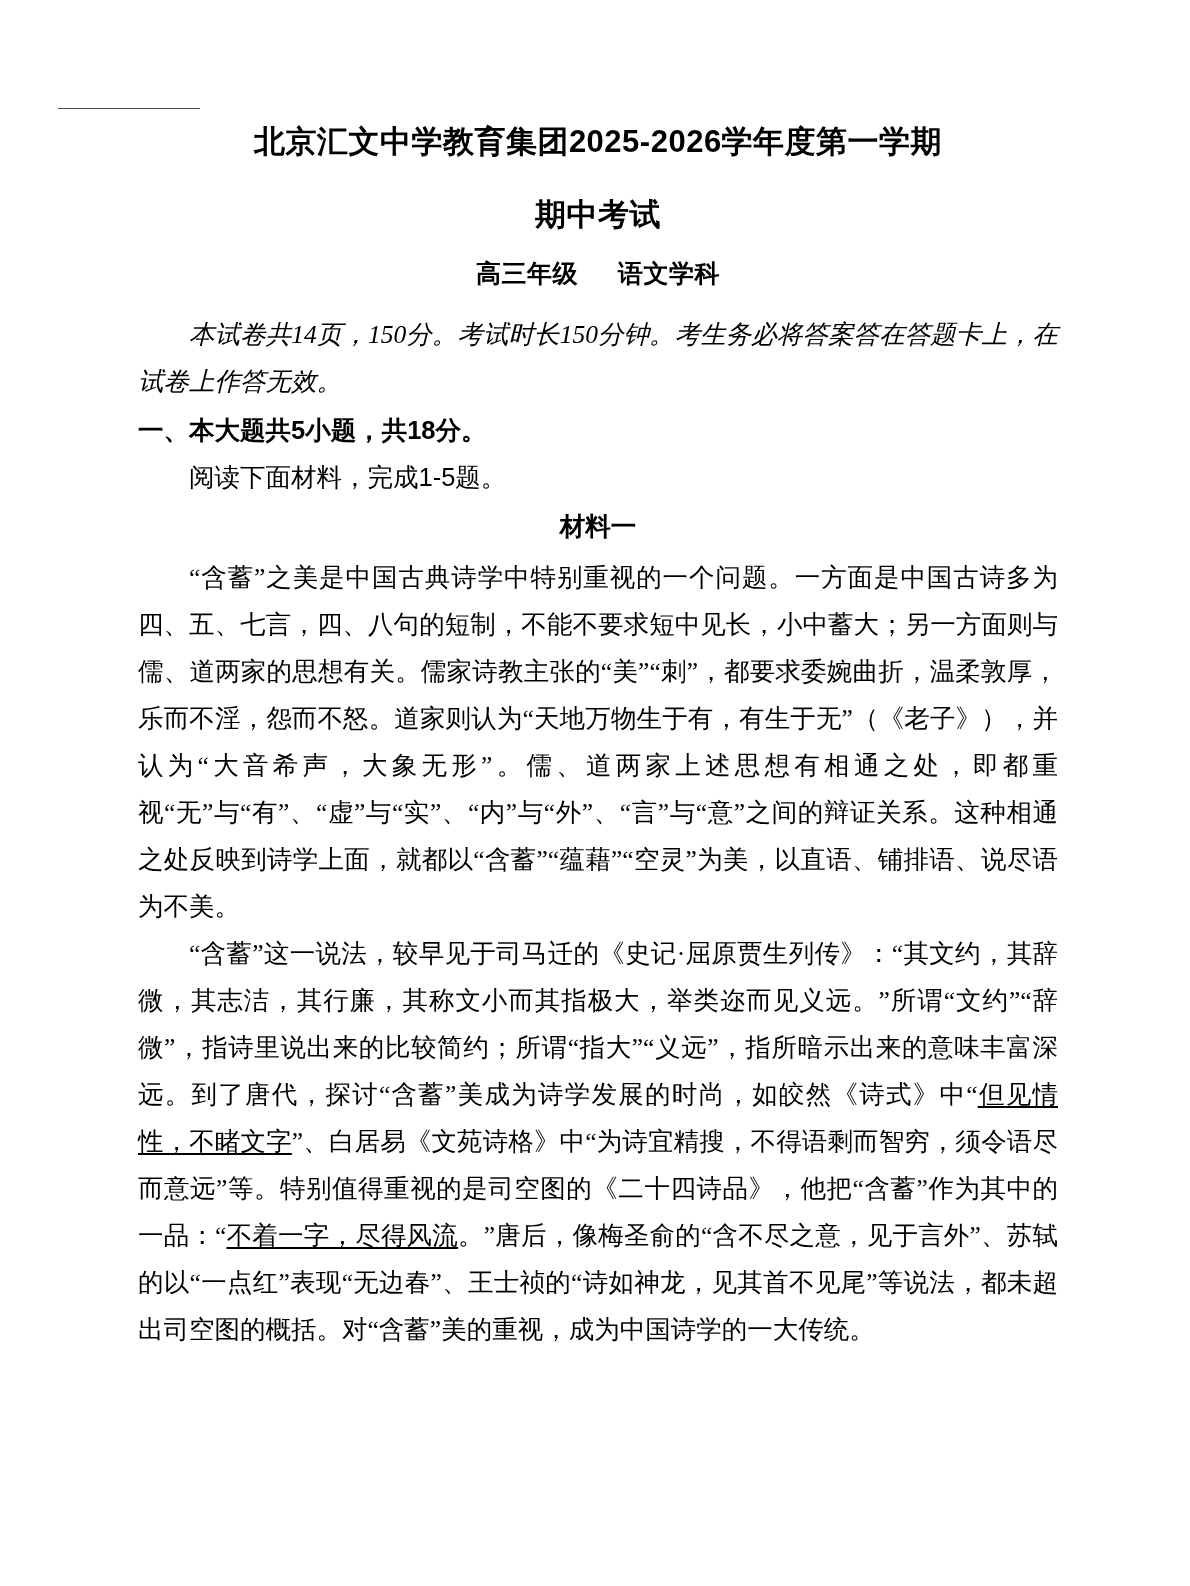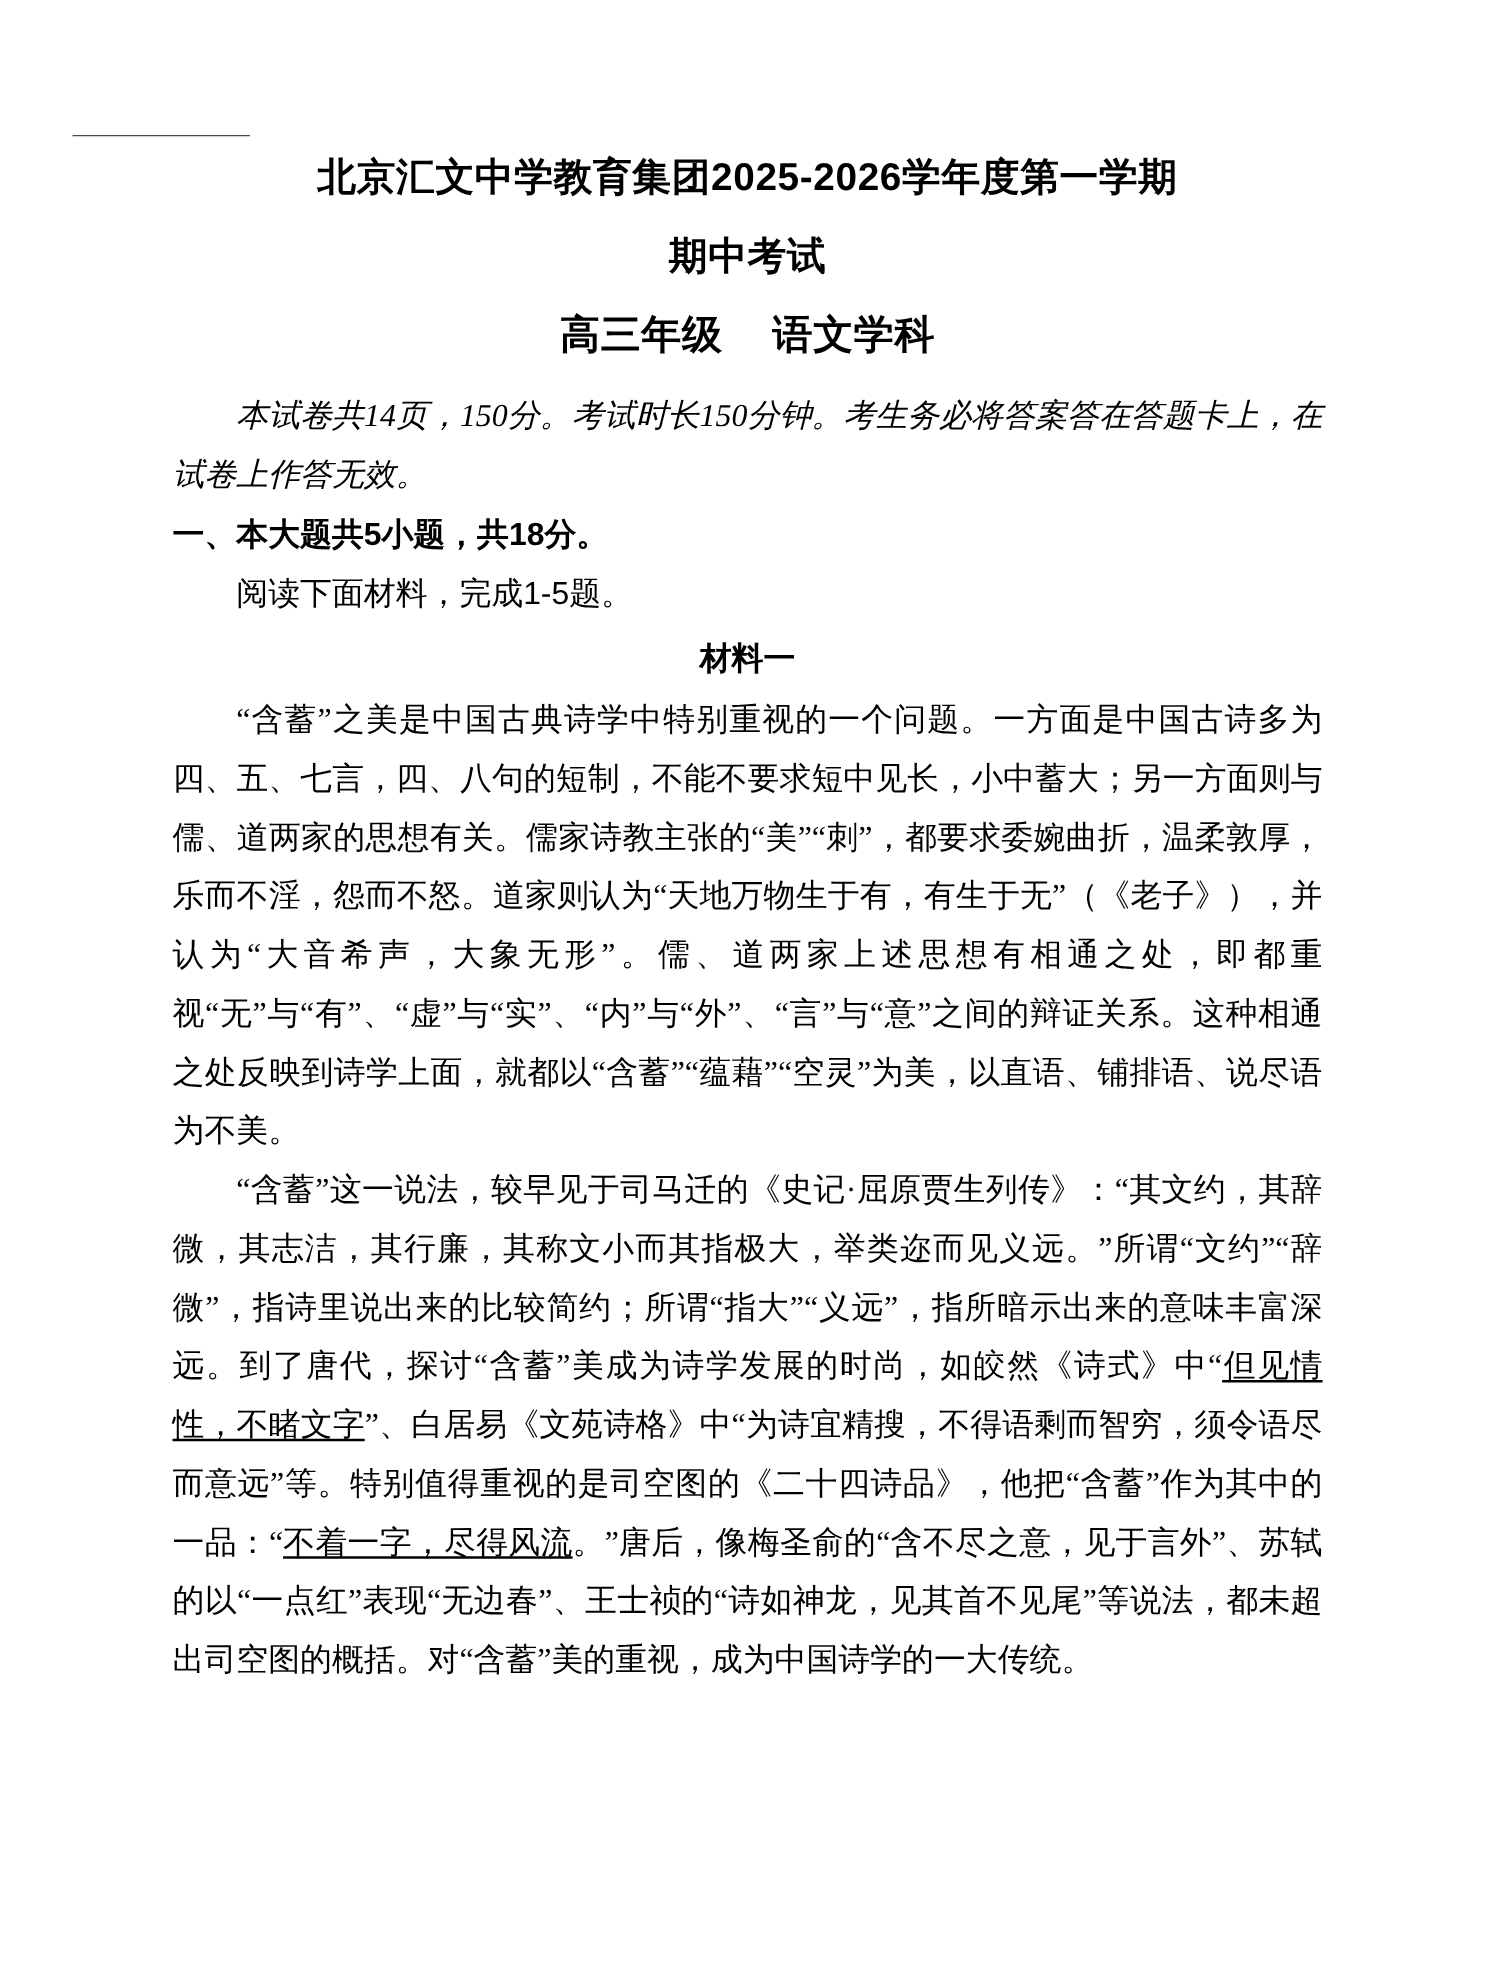--- a/index.html
+++ b/index.html
@@ -43,23 +43,23 @@
   .title-main,
   .title-sub,
   .title-grade {
     text-align: center;
     font-family: "Liberation Sans", "DejaVu Sans", sans-serif;
     font-weight: 700;
     color: #000;
     letter-spacing: .5px;
     line-height: 1.18;
   }
-  .title-main { font-size: 31px; margin: 0 0 26px 0; }
+  .title-main { font-size: 31px; margin: 0 0 36px 0; }
   .title-sub  { font-size: 31px; margin: 0 0 26px 0; text-align: center; }
-  .title-grade{ font-size: 32px; margin: 0 0 22px 0; }
+  .title-grade{ font-size: 25px; margin: 0 0 22px 0; }
   .title-grade .gap { display: inline-block; width: 40px; }
 
   
   .instructions {
     font-size: 25.5px;
     line-height: 47px;
     text-align: justify;
     text-justify: inter-ideograph;
     text-indent: 2em;
     margin: 0 0 2px 0;
@@ -79,21 +79,21 @@
   .section-sub {
     font-family: "Liberation Sans", "DejaVu Sans", sans-serif;
     font-weight: 400;
     font-size: 25.5px;
     line-height: 47px;
     margin: 0 0 4px 0;
     text-indent: 2em;
   }
 
   .material-label {
-    font-family: Liberation Serif, serif;
+    font-family: Liberation Mono, monospace;
     font-weight: 700;
     font-size: 25.5px;
     line-height: 47px;
     text-align: center;
     margin: 0 0 2px 0;
   }
 
   
   .body-par {
     font-size: 25.5px;

